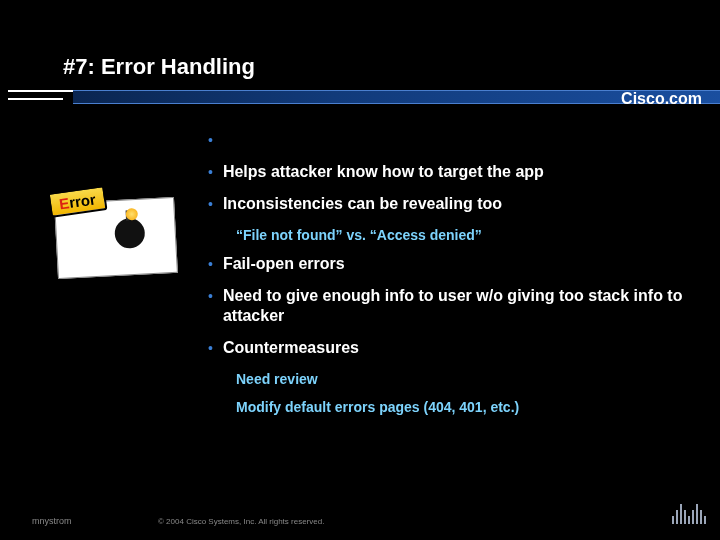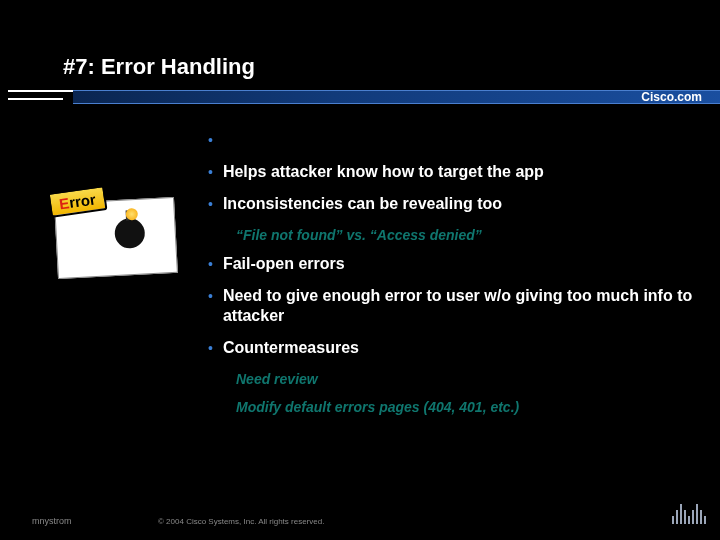--- a/index.html
+++ b/index.html
@@ -10,28 +10,28 @@
   .title { font-size: 22px; font-weight: bold; color: #fff; }
 
   .header-bar { position: absolute; top: 90px; left: 0; right: 0; height: 14px; }
   .bar-white { position: absolute; left: 0; height: 2px; background: #fff; }
   .bar-w1 { top: 0; width: 65px; }
   .bar-w2 { top: 8px; width: 55px; }
   .bar-blue { position: absolute; left: 65px; right: 0; top: 0; height: 14px; background: linear-gradient(to right, #0a2550, #113a7a 40%, #1a4fa0); }
   .bar-blue::before { content:""; position:absolute; top:0; left:0; right:0; height:1px; background: #4a7fcf; }
   .bar-blue::after { content:""; position:absolute; bottom:0; left:0; right:0; height:1px; background: #4a7fcf; }
 
-  .brand { position: absolute; top: 90px; right: 26px; font-size: 12px; font-weight: bold; color: #fff; z-index: 3; }
+  .brand { position: absolute; top: 90px; right: 26px; font-size: 16px; font-weight: bold; color: #fff; z-index: 3; }
 
   .content { position: absolute; top: 130px; left: 200px; right: 30px; }
   .bullet-line { display: flex; align-items: flex-start; margin-bottom: 12px; }
   .bullet-dot { color: #3a7fd5; font-size: 14px; margin-right: 10px; line-height: 20px; }
   .bullet-text { font-size: 16px; font-weight: bold; color: #fff; line-height: 20px; }
   .sub-line { margin-left: 28px; margin-bottom: 10px; }
-  .sub-text { font-size: 14px; font-weight: bold; color: #0f766e; line-height: 18px; font-style: italic; }
+  .sub-text { font-size: 14px; font-weight: bold; color: #7dd3fc; line-height: 18px; }
 
   .error-graphic { position: absolute; top: 200px; left: 48px; width: 130px; height: 100px; }
   .error-img { position: relative; width: 120px; height: 76px; background: #fff; border: 1px solid #888; transform: rotate(-3deg); }
   .error-label { position: absolute; top: -14px; left: -6px; background: linear-gradient(to bottom, #f9d94a, #f2b600); border: 2px solid #000; padding: 2px 8px; font-weight: bold; font-size: 15px; color: #000; transform: rotate(-5deg); border-radius: 3px; }
   .error-label span.first { color: #d21; }
   .error-bomb { position: absolute; top: 18px; left: 58px; width: 30px; height: 30px; background: #111; border-radius: 50%; }
   .error-bomb::after { content:""; position:absolute; top:-8px; left:12px; width:3px; height:10px; background:#333; }
   .error-spark { position:absolute; top:8px; left:70px; width:12px; height:12px; background: radial-gradient(circle,#ffe070,#f7a400); border-radius:50%; }
   .error-shadow { position: absolute; top: 72px; left: -8px; width: 140px; height: 30px; background: #ddd; transform: skewX(-35deg); z-index: -1; }
 
@@ -90,21 +90,21 @@
       <div class="sub-text">“File not found” vs. “Access denied”</div>
     </div>
 
     <div class="bullet-line">
       <div class="bullet-dot">•</div>
       <div class="bullet-text">Fail-open errors</div>
     </div>
 
     <div class="bullet-line">
       <div class="bullet-dot">•</div>
-      <div class="bullet-text">Need to give enough error to user w/o giving too much info to attacker</div>
+      <div class="bullet-text">Need to give enough info to user w/o giving too stack info to attacker</div>
     </div>
 
     <div class="bullet-line">
       <div class="bullet-dot">•</div>
       <div class="bullet-text">Countermeasures</div>
     </div>
     <div class="sub-line">
       <div class="sub-text">Need review</div>
     </div>
     <div class="sub-line">

